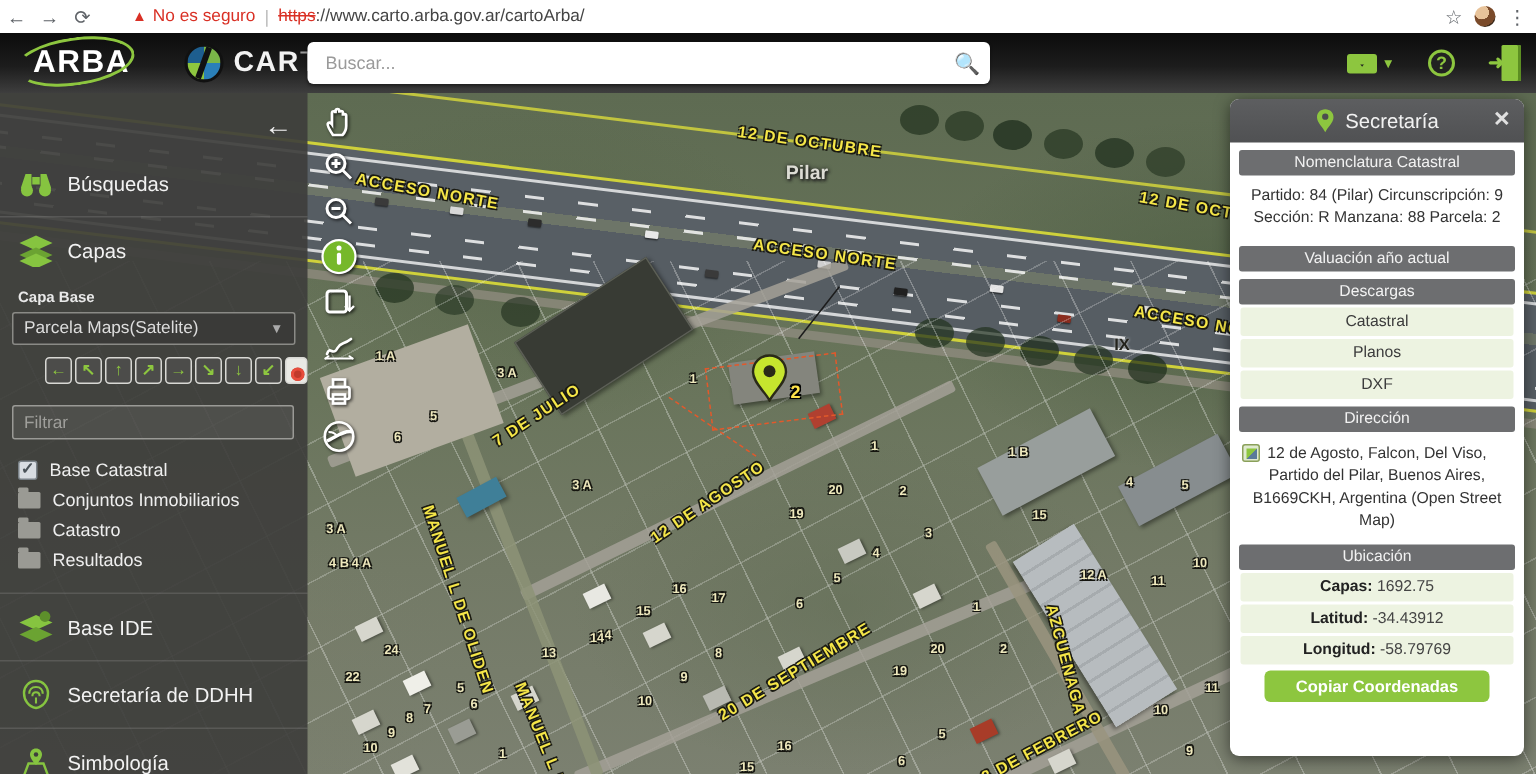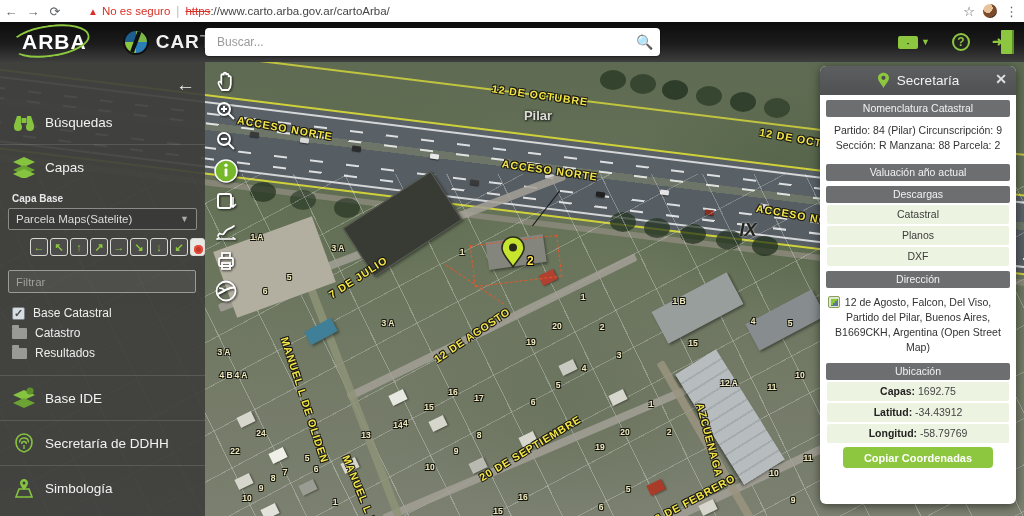--- a/index.html
+++ b/index.html
@@ -308,21 +308,21 @@
         <div class="parcel-label" style="left: 753px; top: 259px; transform: translate(-50%, -50%) rotate(0deg);">4</div>
         <div class="parcel-label" style="left: 790px; top: 261px; transform: translate(-50%, -50%) rotate(0deg);">5</div>
         <div class="parcel-label" style="left: 693px; top: 281px; transform: translate(-50%, -50%) rotate(0deg);">15</div>
         <div class="parcel-label" style="left: 800px; top: 313px; transform: translate(-50%, -50%) rotate(0deg);">10</div>
         <div class="parcel-label" style="left: 772px; top: 325px; transform: translate(-50%, -50%) rotate(0deg);">11</div>
         <div class="parcel-label" style="left: 729px; top: 321px; transform: translate(-50%, -50%) rotate(0deg);">12 A</div>
         <div class="parcel-label" style="left: 808px; top: 396px; transform: translate(-50%, -50%) rotate(0deg);">11</div>
         <div class="parcel-label" style="left: 774px; top: 411px; transform: translate(-50%, -50%) rotate(0deg);">10</div>
         <div class="parcel-label" style="left: 793px; top: 438px; transform: translate(-50%, -50%) rotate(0deg);">9</div>
         <div class="area-label" style="left: 538px; top: 53px; transform: translate(-50%, -50%); color: rgb(220, 220, 212); font-size: 13px; text-shadow: rgb(34, 34, 34) 0px 0px 3px, rgb(34, 34, 34) 1px 1px 2px;">Pilar</div>
-        <div class="area-label" style="left: 748px; top: 168px; transform: translate(-50%, -50%); color: rgb(35, 35, 28); font-size: 18px; text-shadow: rgba(255, 255, 255, 0.8) 0px 0px 2px; font-style: italic;">IX</div>
+        <div class="area-label" style="left: 748px; top: 168px; transform: translate(-50%, -50%); color: rgb(35, 35, 28); font-size: 11px; text-shadow: rgba(255, 255, 255, 0.8) 0px 0px 2px;">IX</div>
       </div>
 
     <div class="tools">
       <div class="tool">
           <svg width="22" height="22" viewBox="0 0 22 22" fill="none" stroke="#fff" stroke-width="1.8" stroke-linecap="round">
             <path d="M7 20 C5 17 3 14 3.5 12.5 c.6-1.4 2-.8 2.8.4 V5.5 c0-1.8 2.4-1.8 2.4 0 V4 c0-1.8 2.5-1.8 2.5 0 v1.2 c0-1.6 2.4-1.6 2.4 0 v2 c0-1.4 2.2-1.4 2.2 0 V14 c0 3-1.5 5-2.5 6 z"></path>
           </svg>
         </div>
       <div class="tool">
           <svg width="22" height="22" viewBox="0 0 22 22" fill="none" stroke="#fff" stroke-width="2">
@@ -440,20 +440,24 @@
     </div>
 
     <input class="filter-input" type="text" placeholder="Filtrar" style="">
 
     <div class="layer-row">
       <span class="cbx">✓</span>
       <span>Base Catastral</span>
     </div>
     <div class="layer-row">
       <span class="folder"></span>
+      <span>Conjuntos Inmobiliarios</span>
+    </div>
+    <div class="layer-row">
+      <span class="folder"></span>
       <span>Catastro</span>
     </div>
     <div class="layer-row">
       <span class="folder"></span>
       <span>Resultados</span>
     </div>
 
     <div class="sb-item" style="margin-top:12px">
       <svg class="sb-ic" viewBox="0 0 24 22">
           <path d="M12 3 L23 8 12 13 1 8 z" fill="#86c440"></path>

